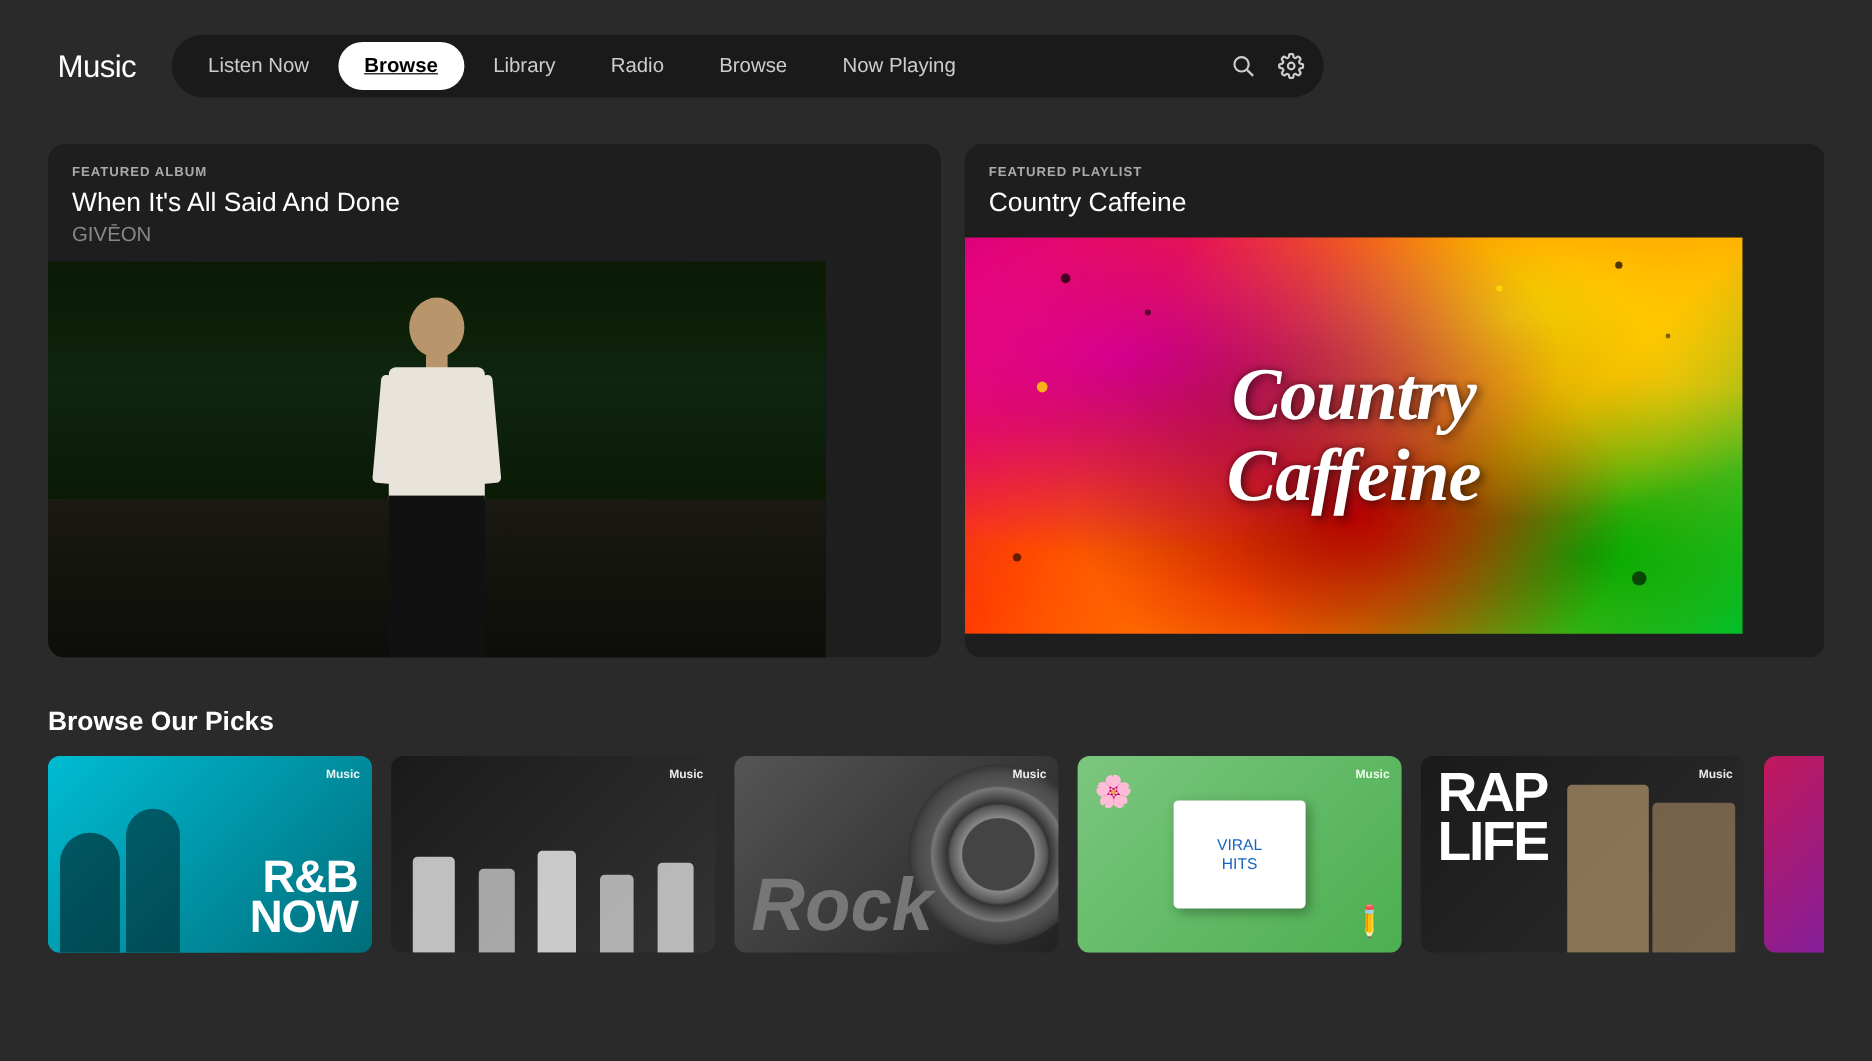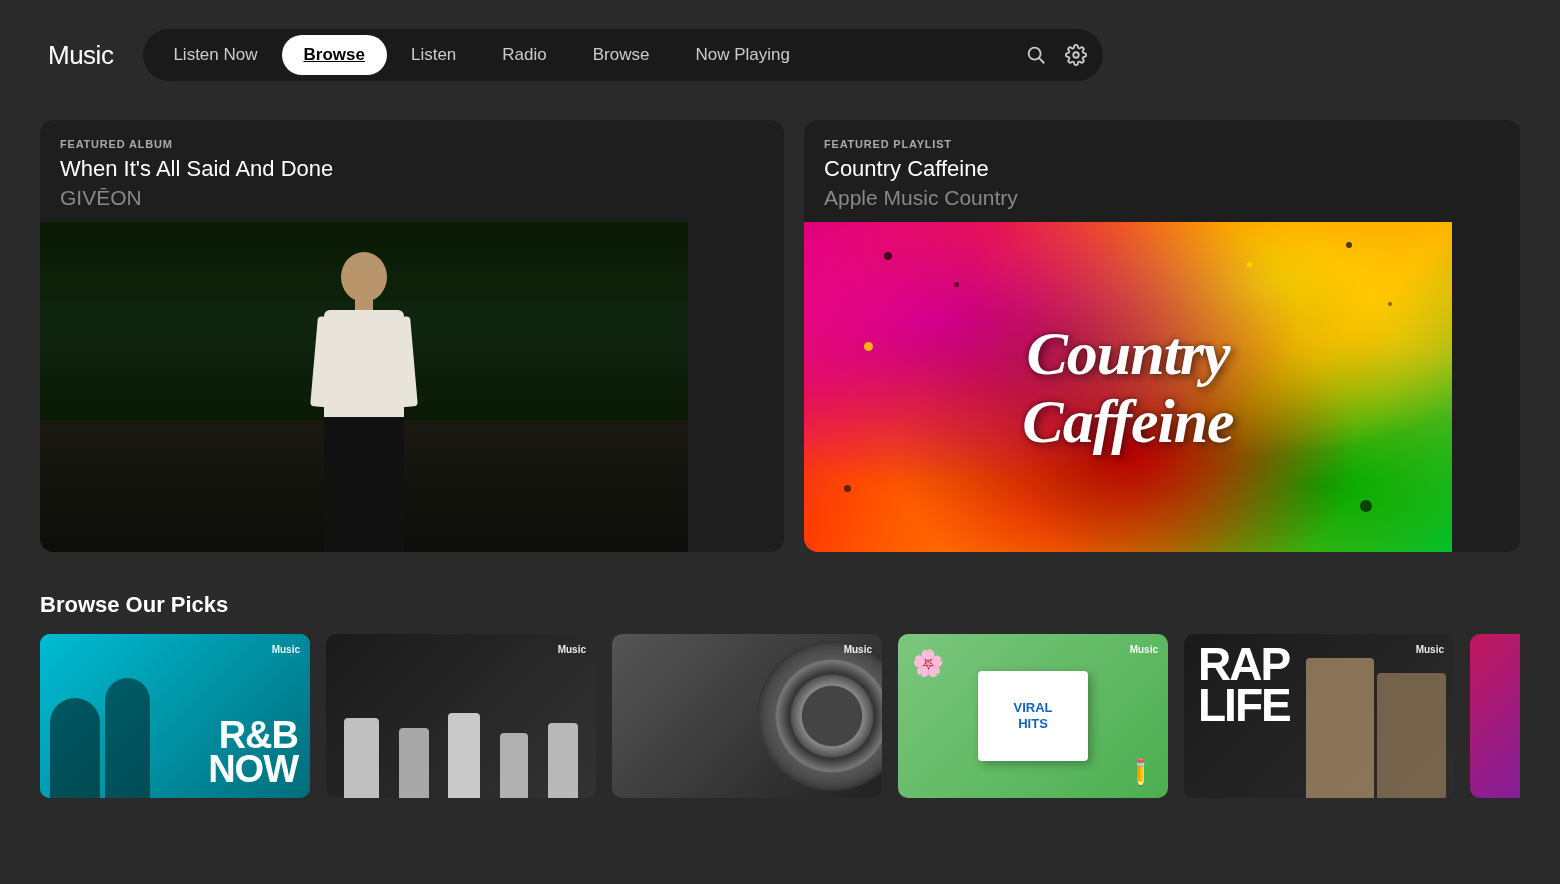--- a/index.html
+++ b/index.html
@@ -128,21 +128,21 @@
     }
 
     .card-title {
       font-size: 22px;
       font-weight: 500;
       color: #fff;
       margin-bottom: 4px;
     }
 
     .card-subtitle {
-      font-size: 21px;
+      font-size: 17px;
       color: #888;
       font-weight: 400;
     }
 
     
     .artist-image {
       width: 648px;
       height: 330px;
       background: linear-gradient(
         135deg,
@@ -331,21 +331,21 @@
 <div class="header">
 
   <div class="logo">
     <span class="apple-icon"></span>
     <span class="logo-text">Music</span>
   </div>
 
   <div class="nav-pill">
     <div class="nav-item">Listen Now</div>
     <div class="nav-item active">Browse</div>
-    <div class="nav-item">Listen</div>
+    <div class="nav-item">Library</div>
     <div class="nav-item">Radio</div>
     <div class="nav-item">Browse</div>
     <div class="nav-item">Now Playing</div>
 
     <div class="nav-icon-btn" style="margin-left:auto;">
       <svg class="search-svg" viewBox="0 0 24 24">
         <circle cx="10.5" cy="10.5" r="6.5"></circle>
         <line x1="15.5" y1="15.5" x2="21" y2="21"></line>
       </svg>
     </div>
@@ -389,21 +389,20 @@
 
           <div style="position:absolute; top:165px; left:50%; transform:translateX(-50%); width:80px; height:135px; background:#111;"></div>
         </div>
       </div>
     </div>
 
     <div class="featured-card featured-card-medium">
       <div class="card-header">
         <div class="card-label">FEATURED PLAYLIST</div>
         <div class="card-title">Country Caffeine</div>
-        <div class="card-subtitle">Apple Music Country</div>
       </div>
 
       <div class="playlist-image">
         <div class="playlist-image-overlay"></div>
 
         <div style="position:absolute; inset:0; overflow:hidden;">
           <div style="position:absolute; width:8px; height:8px; background:#000; border-radius:50%; top:30px; left:80px; opacity:0.7;"></div>
           <div style="position:absolute; width:5px; height:5px; background:#000; border-radius:50%; top:60px; left:150px; opacity:0.6;"></div>
           <div style="position:absolute; width:6px; height:6px; background:#000; border-radius:50%; top:20px; right:100px; opacity:0.7;"></div>
           <div style="position:absolute; width:4px; height:4px; background:#000; border-radius:50%; top:80px; right:60px; opacity:0.5;"></div>
@@ -456,26 +455,27 @@
         </div>
       </div>
 
       <div class="pick-card pick-rock">
 
         <div style="position:absolute; right:-25px; top:50%; transform:translateY(-50%); width:150px; height:150px; border-radius:50%; background:radial-gradient(circle, #444 28%, #888 29%, #555 38%, #333 40%, #777 52%, #555 54%, #2a2a2a 100%); box-shadow:inset 0 0 10px rgba(0,0,0,0.5);"></div>
         <div class="pick-card-label">
           <span style="font-size:10px;"></span>
           <span>Music</span>
         </div>
+        <div style="position:absolute; bottom:8px; left:14px; font-size:62px; font-weight:900; color:#777; line-height:1; font-style:italic;">Rock</div>
       </div>
 
       <div class="pick-card pick-viral">
 
         <div style="position:absolute; top:50%; left:50%; transform:translate(-50%, -50%); width:110px; height:90px; background:#fff; border-radius:4px; box-shadow:3px 3px 10px rgba(0,0,0,0.3); display:flex; flex-direction:column; align-items:center; justify-content:center; padding:8px;">
-          <div style="font-size:13px; font-weight:700; color:#1565c0; text-align:center; line-height:1.2;">VIRAL<br>HITS</div>
+          <div style="font-size:13px; font-weight:400; color:#1565c0; text-align:center; line-height:1.2;">VIRAL<br>HITS</div>
         </div>
 
         <div style="position:absolute; top:14px; left:14px; font-size:26px;">🌸</div>
 
         <div style="position:absolute; bottom:14px; right:14px; font-size:20px; transform:rotate(45deg);">✏️</div>
         <div class="pick-card-label">
           <span style="font-size:10px;"></span>
           <span>Music</span>
         </div>
       </div>

